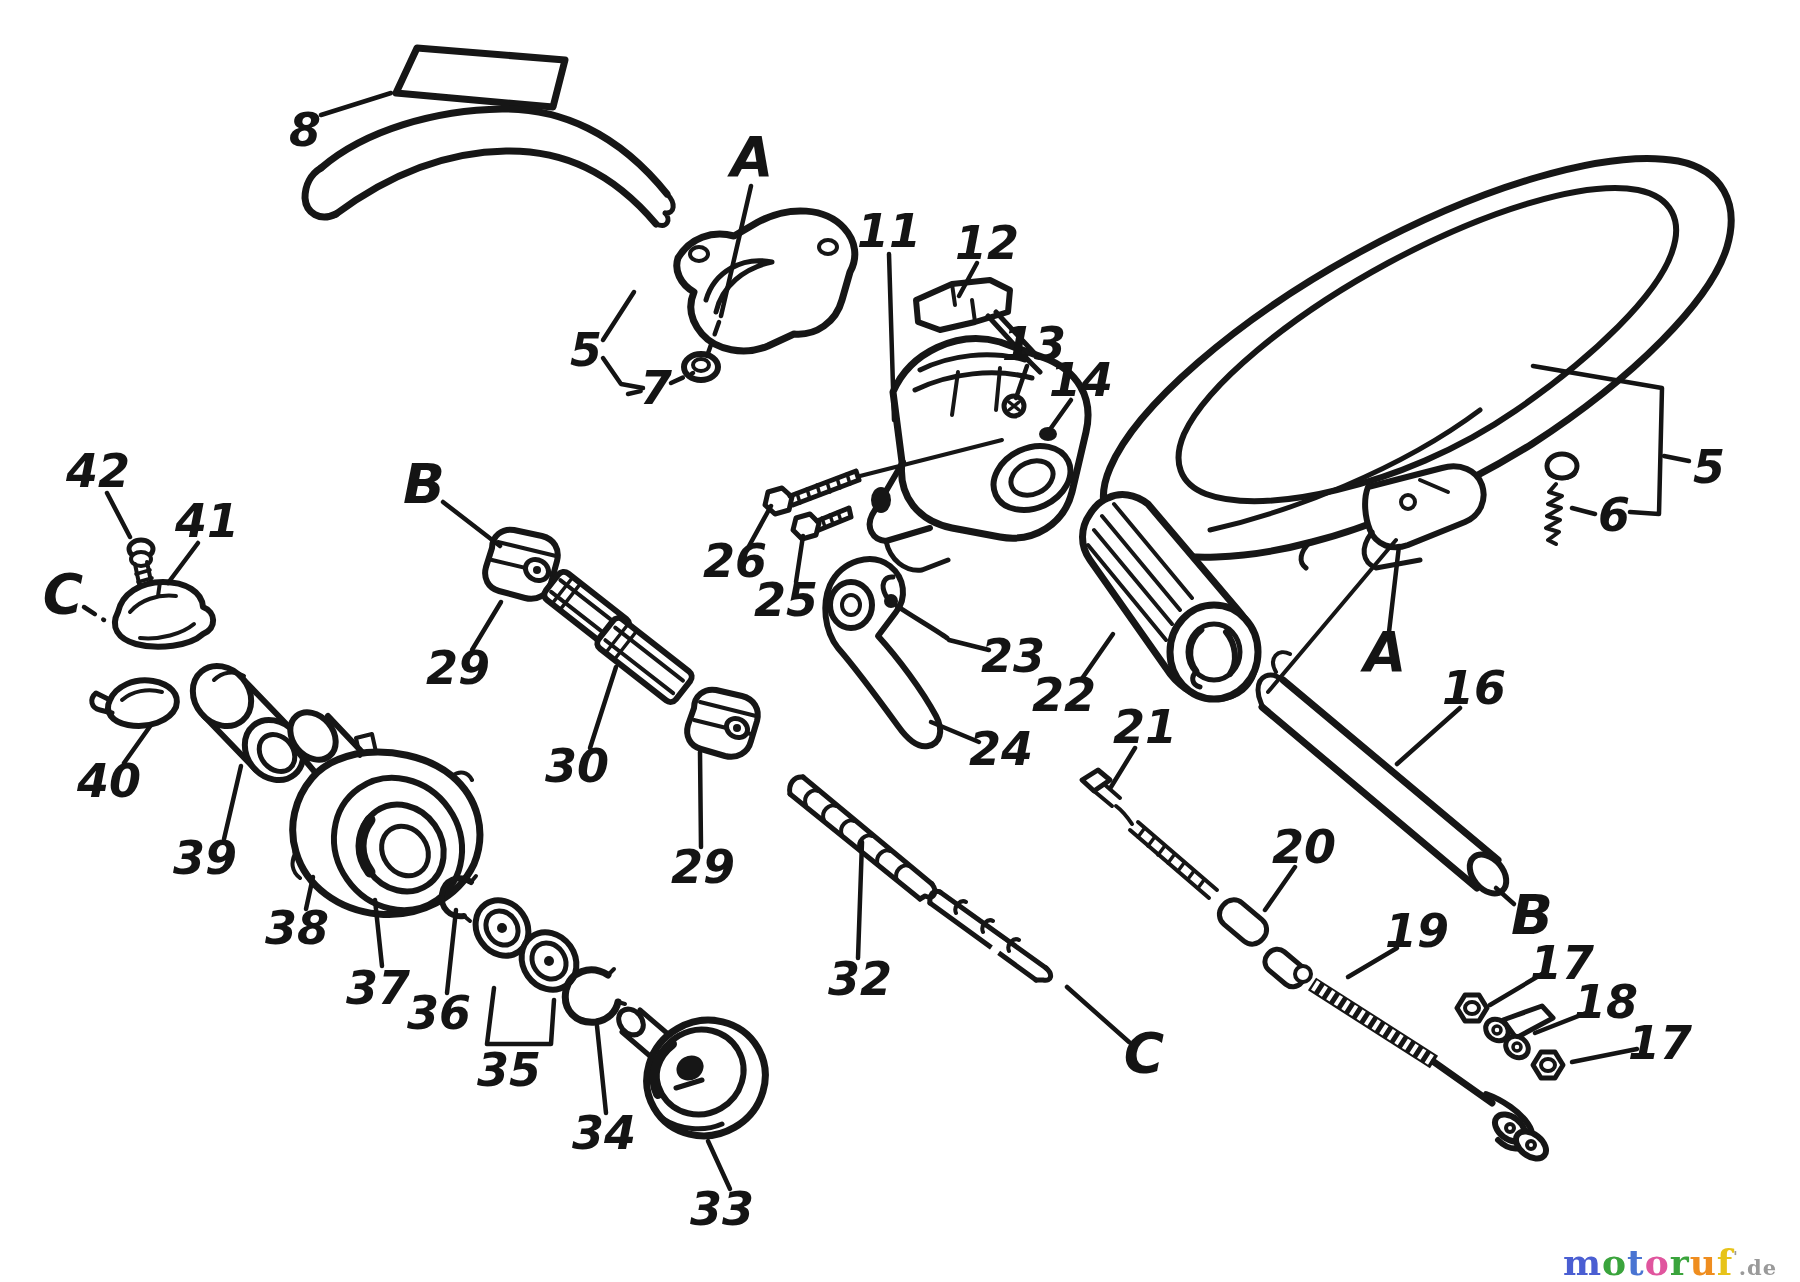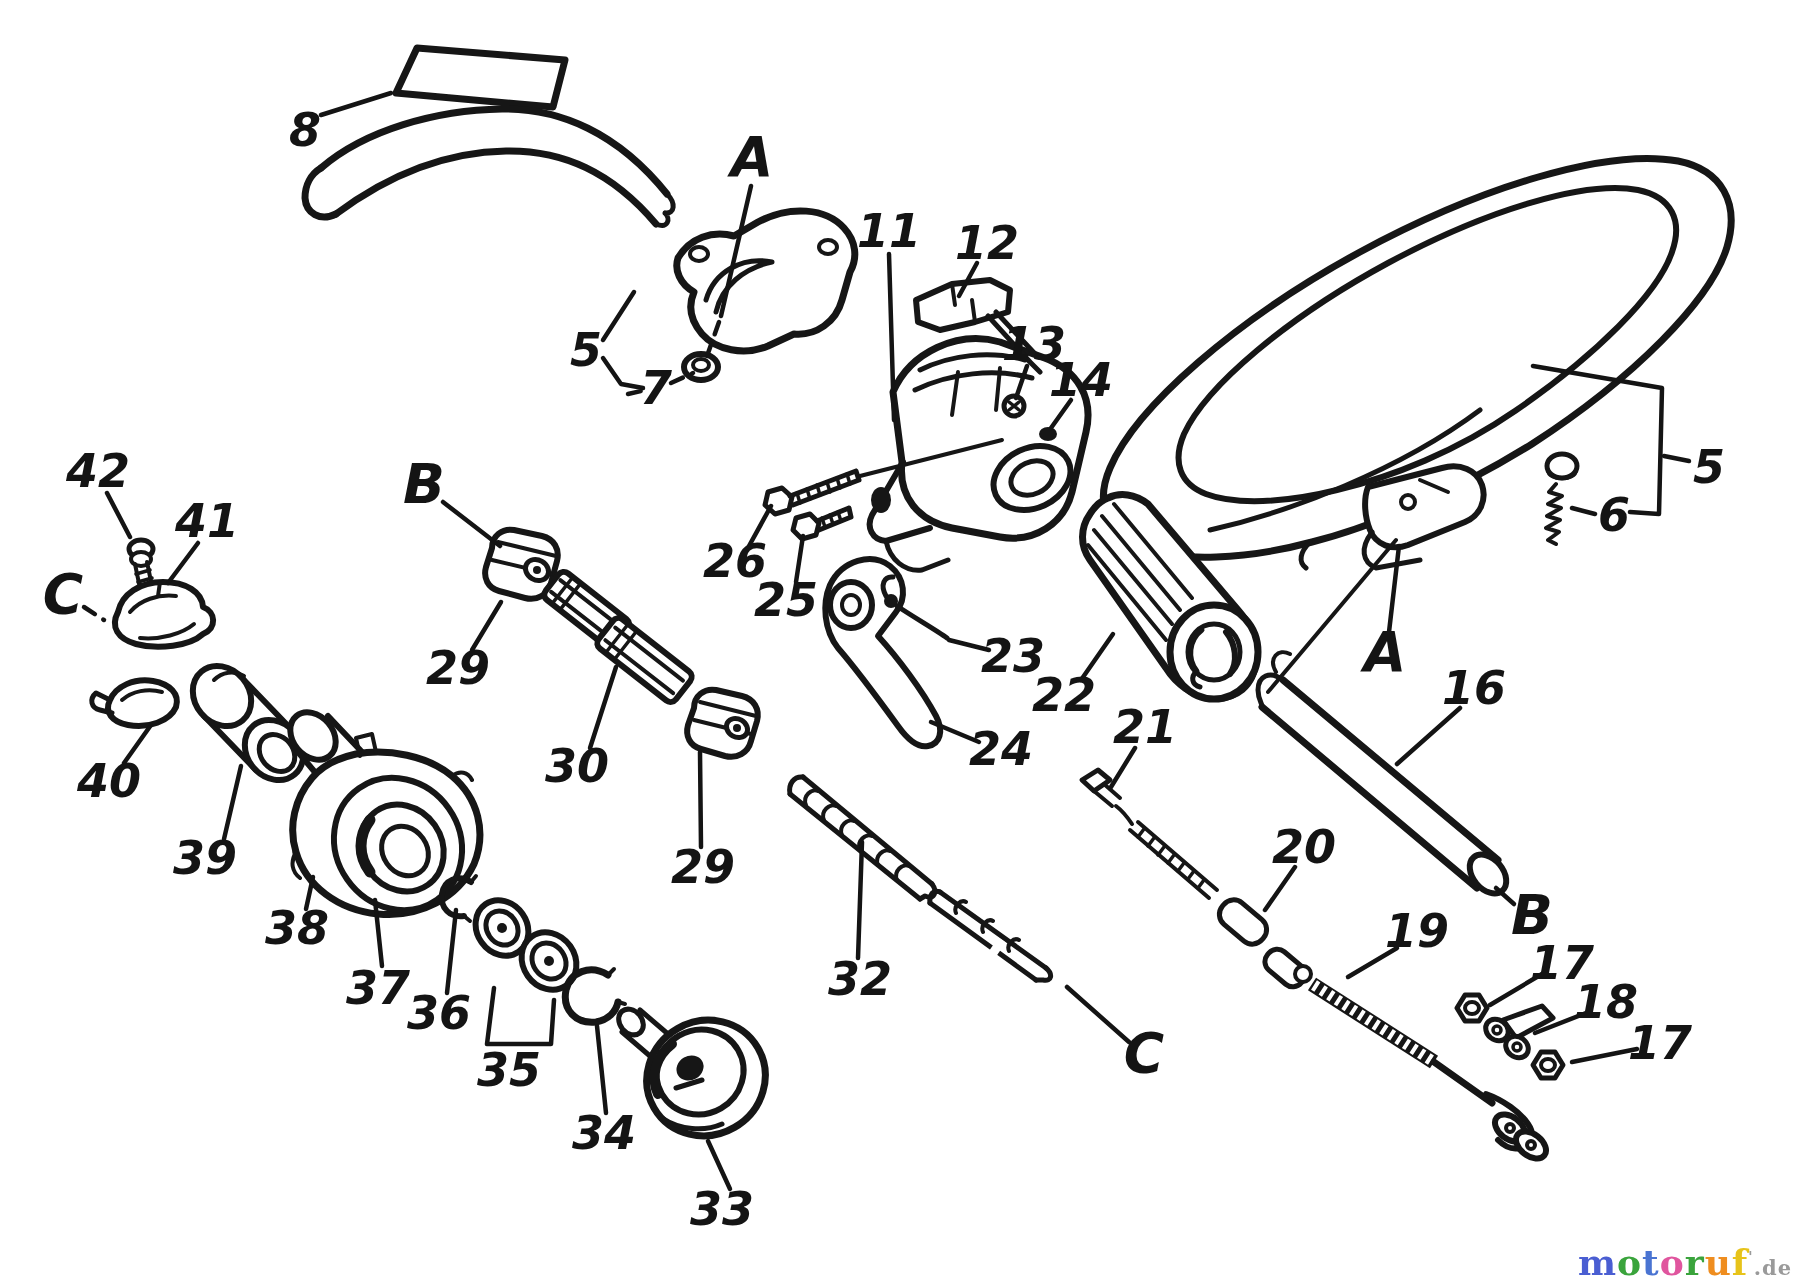--- a/index.html
+++ b/index.html
@@ -12,21 +12,21 @@
   .ln{stroke:#161616;fill:none;stroke-width:6;stroke-linecap:round;stroke-linejoin:round;}
   .s7{stroke-width:7}.s5{stroke-width:5}.s4{stroke-width:4}.s3{stroke-width:3.5}
   .f{fill:#ffffff;}
   .k{fill:#161616;stroke:none;}
   .wht{stroke:#ffffff;fill:none;stroke-linecap:butt;}
   .callout{font:italic 700 46px "DejaVu Sans",sans-serif;fill:#141414;text-anchor:middle;}
   .callout.letter{font-size:55px;}
   .leader{stroke:#141414;stroke-width:4.5;fill:none;stroke-linecap:round;stroke-linejoin:round;}
   .leader.dashed{stroke-dasharray:13 10;}
   #watermark{
-    position:absolute;right:8px;bottom:2px;
+    position:absolute;right:23px;bottom:2px;
     font-family:"DejaVu Serif",serif;font-weight:bold;
     font-size:36px;letter-spacing:1px;line-height:1;
     user-select:none;text-decoration:none;
   }
   #watermark .suffix{font-size:21px;font-weight:bold;}
   #watermark .mark{font-size:14px;vertical-align:super;}
 </style>
 </head>
 <body>
 

